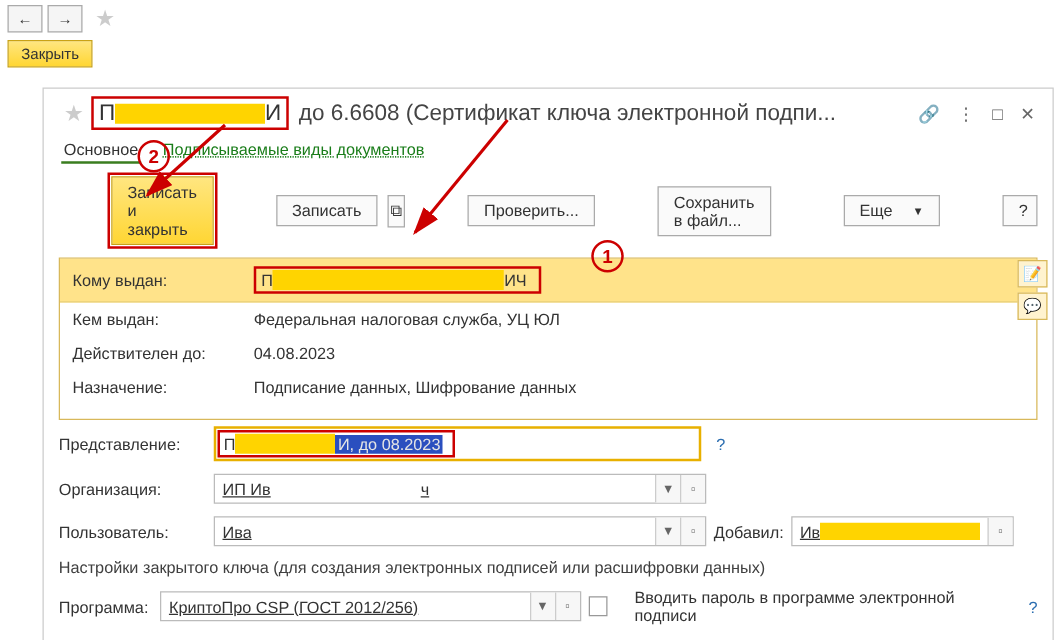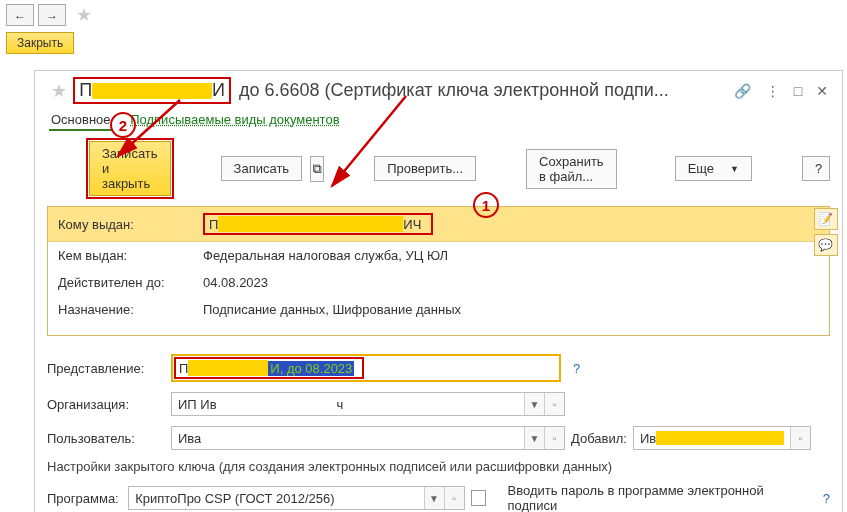--- a/index.html
+++ b/index.html
@@ -134,21 +134,21 @@
     height: 26px;
     border: 1px solid #aaa;
     background: #fafafa;
     display: flex;
     align-items: center;
     justify-content: center;
     font-size: 13px;
   }
   .toolbar-spacer { flex: 1; }
   .info-block {
-    margin: 4px 12px 13px;
+    margin: 4px 12px 0;
     border: 1px solid #d8b85a;
     background: #fff;
   }
   .info-row {
     display: flex;
     padding: 6px 10px;
     align-items: center;
   }
   .info-row.first {
     background: #ffe38a;
@@ -197,20 +197,21 @@
     align-items: center;
     background: #fff;
     position: relative;
   }
   .field-inner {
     flex: 1;
     padding: 0 6px;
     display: flex;
     align-items: center;
     overflow: hidden;
+    text-decoration: underline;
   }
   .field-btn {
     width: 20px;
     height: 100%;
     border-left: 1px solid #ccc;
     display: flex;
     align-items: center;
     justify-content: center;
     font-size: 10px;
     color: #666;
@@ -223,21 +224,21 @@
   .repr-inner {
     border: 2px solid #c00;
     background: #fff;
     padding: 1px 3px;
     display: inline-flex;
     align-items: center;
     width: 190px;
   }
   .repr-sel {
     background: #2a4fbf;
-    color: #84cc16;
+    color: #e5e5e5;
     padding: 0 2px;
   }
   .q-mark {
     color: #2a6db0;
     margin-left: 6px;
   }
   .green-link {
     color: #404040;
     padding: 4px 12px;
     font-size: 13px;

